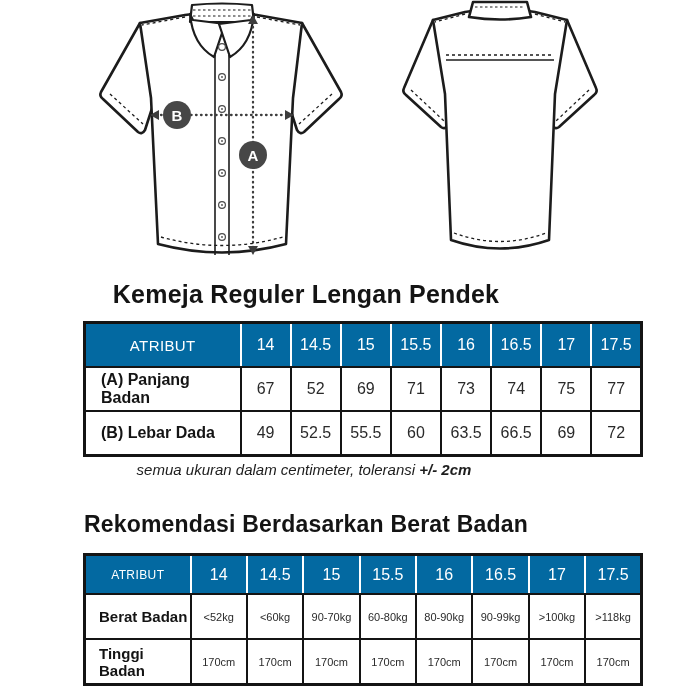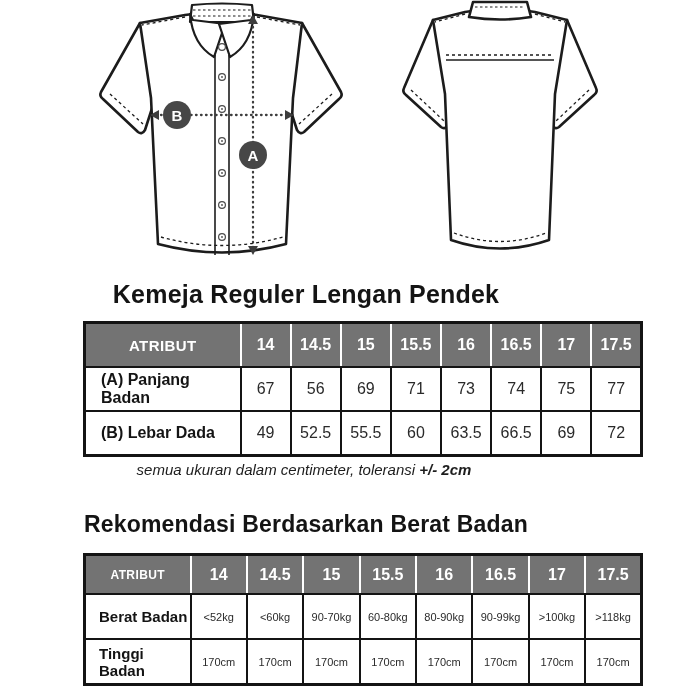--- a/index.html
+++ b/index.html
@@ -16,21 +16,21 @@
 
   .note{position:absolute;top:461px;left:0;width:608px;text-align:center;
         font-style:italic;font-size:15px;color:#1d1d1d;}
   .note .em{font-weight:bold;}
 
   table{position:absolute;left:83px;width:560px;border-collapse:collapse;
         table-layout:fixed;background:#fff;border:3px solid #141414;}
   #table1{top:321px;}
   #table2{top:553px;}
 
-  th{background:#737373;color:#fff;font-weight:bold;
+  th{background:#0369a1;color:#fff;font-weight:normal;
      border-left:2px solid #fff;border-right:2px solid #fff;
      border-bottom:2px solid #141414;text-align:center;}
   td{border:2px solid #141414;text-align:center;color:#2a2a2a;background:#fff;}
   td.label{text-align:left;padding-left:13px;font-weight:bold;color:#141414;}
 
   #table1 col.c-attr{width:156px;}
   #table1 th{height:40px;font-size:16px;}
   #table1 th.attr{font-size:15px;letter-spacing:0.4px;}
   #table1 td{height:40px;font-size:16px;}
   #table1 td.label{font-size:16px;padding-left:15px;}
@@ -154,21 +154,21 @@
         <th>16</th>
         <th>16.5</th>
         <th>17</th>
         <th>17.5</th>
       </tr>
     </thead>
     <tbody>
       <tr>
         <td class="label">(A) Panjang Badan</td>
         <td>67</td>
-        <td>56</td>
+        <td>52</td>
         <td>69</td>
         <td>71</td>
         <td>73</td>
         <td>74</td>
         <td>75</td>
         <td>77</td>
       </tr>
       <tr>
         <td class="label">(B) Lebar Dada</td>
         <td>49</td>

